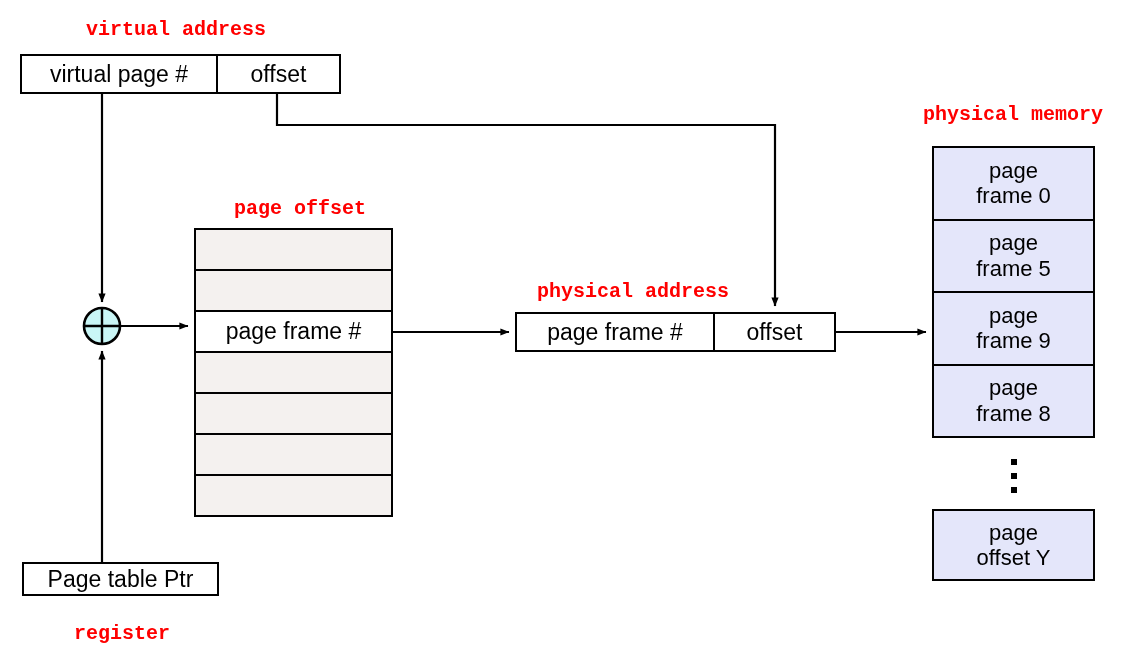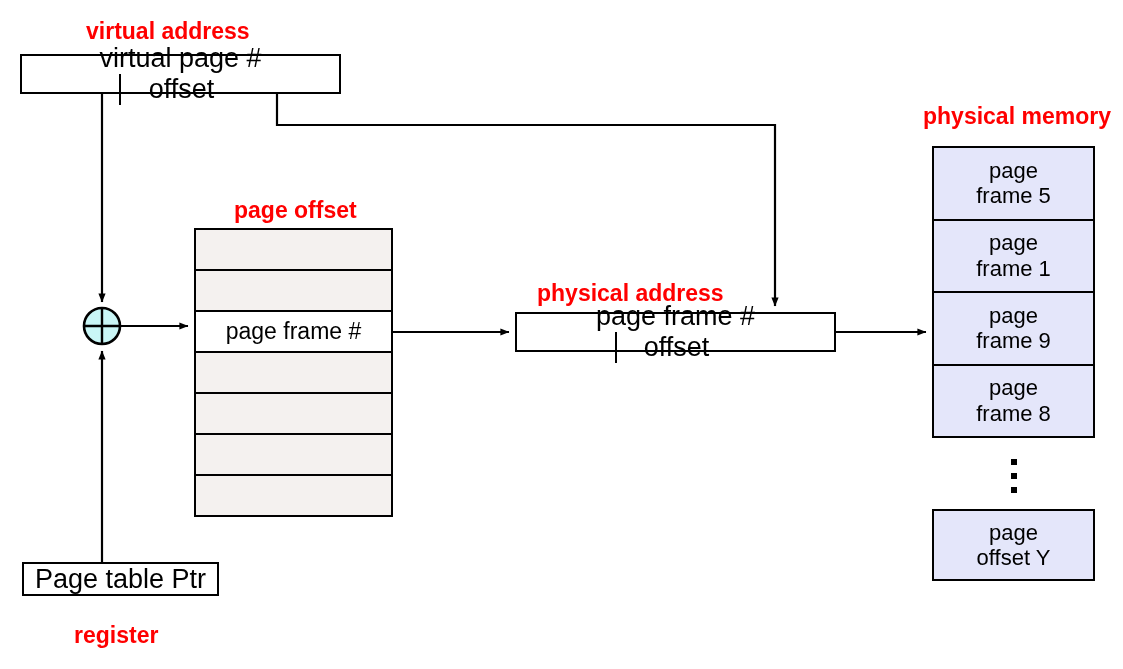--- a/index.html
+++ b/index.html
@@ -23,39 +23,38 @@
     top: 0;
     width: 1123px;
     height: 669px;
     pointer-events: none;
   }
 
   .red-label {
     position: absolute;
     color: #ff0000;
     font-weight: bold;
+    font-size: 20px;
+    font-family: Liberation Mono, monospace;
+    white-space: nowrap;
+    letter-spacing: 0px;
+  }
+
+  .box {
+    position: absolute;
+    box-sizing: border-box;
+    border: 2px solid #000000;
+    background: #ffffff;
+    display: flex;
+    align-items: center;
+    justify-content: center;
     font-size: 23px;
-    font-family: Liberation Sans, sans-serif;
-    white-space: nowrap;
-    letter-spacing: 0px;
-  }
-
-  .box {
-    position: absolute;
-    box-sizing: border-box;
-    border: 2px solid #000000;
-    background: #ffffff;
-    display: flex;
-    align-items: center;
-    justify-content: center;
-    font-size: 27px;
     color: #000000;
     font-family: "Liberation Sans", sans-serif;
     white-space: nowrap;
-    flex-direction: column;
   }
 
   
   #va-box {
     left: 20px;
     top: 54px;
     width: 321px;
     height: 40px;
     padding: 0;
   }
@@ -256,25 +255,25 @@
   <div class="box" id="pa-box">
     <div class="cell" id="pa-pfn">page frame #</div>
     <div class="cell" id="pa-off">offset</div>
   </div>
 
   <div class="box" id="ptr-box">Page table Ptr</div>
 
   <div id="pm-top">
     <div class="pm-row">
       <span>page</span>
+      <span>frame 0</span>
+    </div>
+    <div class="pm-row">
+      <span>page</span>
       <span>frame 5</span>
-    </div>
-    <div class="pm-row">
-      <span>page</span>
-      <span>frame 1</span>
     </div>
     <div class="pm-row">
       <span>page</span>
       <span>frame 9</span>
     </div>
     <div class="pm-row">
       <span>page</span>
       <span>frame 8</span>
     </div>
   </div>

